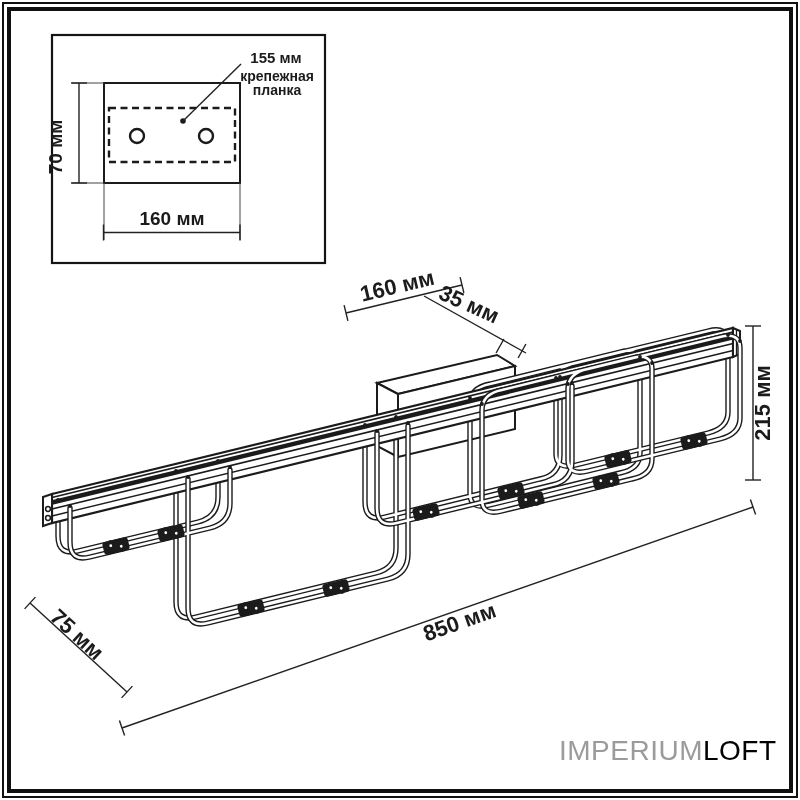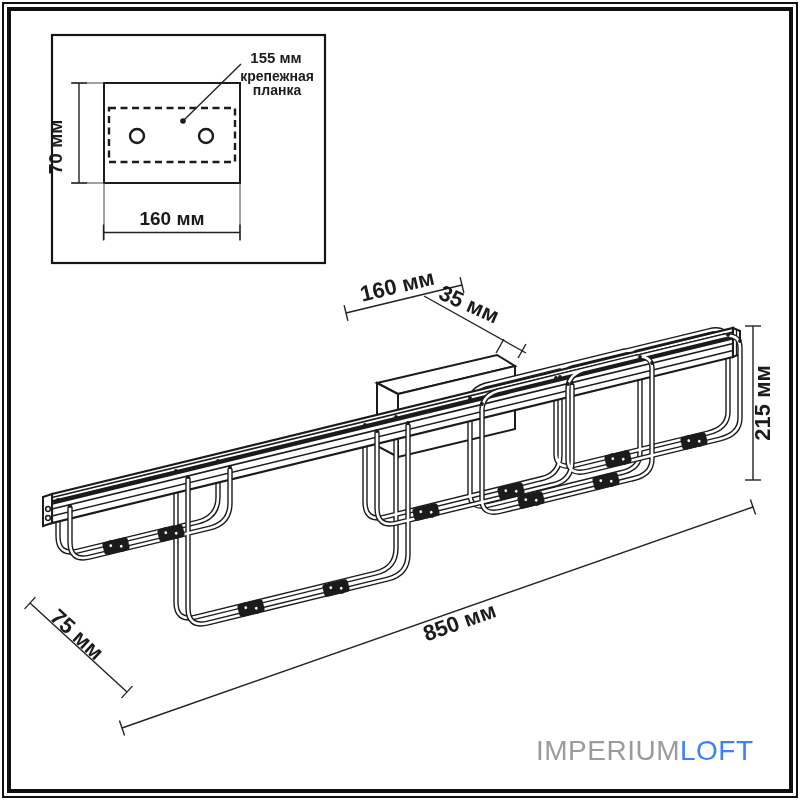--- a/index.html
+++ b/index.html
@@ -20,22 +20,22 @@
         font-size:19px;text-anchor:middle;}
   .dtxt-s{fill:#1b1b1b;font-family:"Liberation Sans",sans-serif;font-weight:700;
         font-size:15px;text-anchor:middle;}
   .dtxt-c{fill:#1b1b1b;font-family:"Liberation Sans",sans-serif;font-weight:700;
         font-size:14px;text-anchor:middle;}
   .plate{fill:#1b1b1b;}
   .pdot{fill:#ffffff;}
   .clip{fill:#1b1b1b;}
   #brand{position:absolute;left:536px;top:735px;width:240px;font-size:28px;
          letter-spacing:0.5px;font-weight:400;white-space:nowrap;}
-  #brand .b1{color:#9b9b9d;}
-  #brand .b2{color:#3b82f6;text-align:right;}
+  #brand .b1{color:#9b9b9d;margin-left:23px;}
+  #brand .b2{color:#000000;text-align:right;}
 </style>
 </head>
 <body>
 
 <div id="stage">
 
   <svg width="800" height="800" viewBox="0 0 800 800">
 
     <g>
       <rect x="52" y="35" width="273" height="228" fill="#ffffff" stroke="#141414" stroke-width="2.2"></rect>

